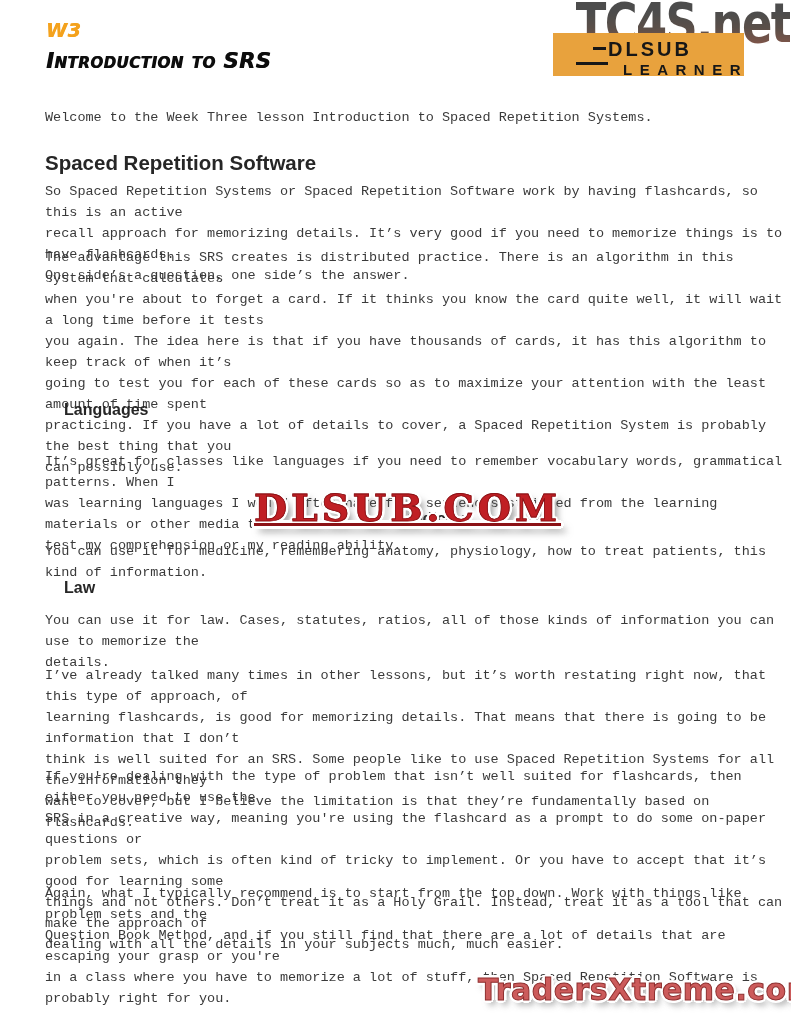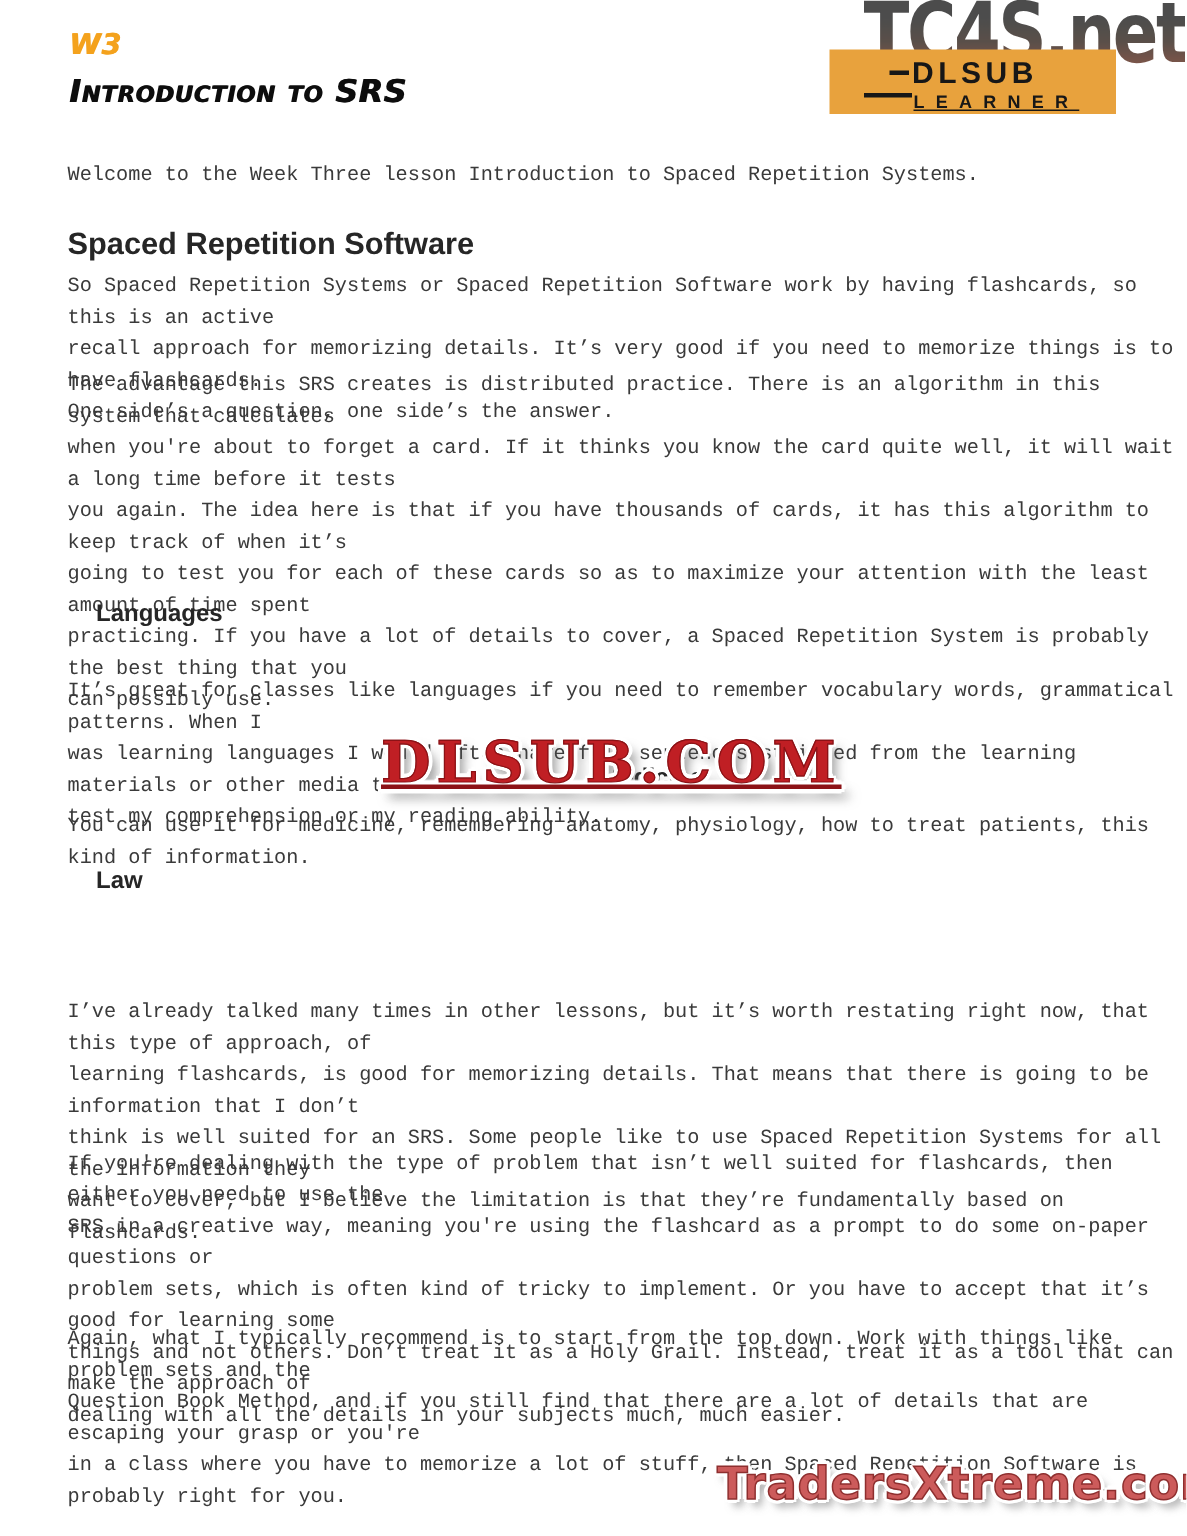--- a/index.html
+++ b/index.html
@@ -40,22 +40,22 @@
   
   .logo-box {
     position:absolute; left:553px; top:33px; width:191px; height:43px;
     background:#E8A23D;
   }
   .logo-rapid {
     position:absolute; left:55px; top:5px;
     font-weight:bold; font-size:20px; letter-spacing:3px; color:#171717;
   }
   .logo-learner {
-    position:absolute; left:56px; top:28px;
-    font-weight:600; font-size:12px; letter-spacing:7.5px; color:#171717;text-decoration:underline;
+    position:absolute; left:70px; top:28px;
+    font-weight:600; font-size:15px; letter-spacing:7.5px; color:#171717;
   }
   .logo-line-short { position:absolute; left:40px; top:14px; width:13px; height:3px; background:#171717; }
   .logo-line-long  { position:absolute; left:23px; top:29px; width:32px; height:3px; background:#171717; }
 
   
   .para, .heading {
     position:absolute; left:45px; width:741px;
     color:#3a3a3a; white-space:pre-line;
   }
   .para { font-size:13.5px; line-height:21px;font-family:Liberation Mono, monospace; }
@@ -136,20 +136,22 @@
 
   <div class="heading h-small t-h-languages">Languages</div>
   <div class="para t-p-languages">It’s great for classes like languages if you need to remember vocabulary words, grammatical patterns. When I
 was learning languages I would often have full sentences stripped from the learning materials or other media to
 test my comprehension or my reading ability.</div>
 
   <div class="heading h-small t-h-medicine">Medicine</div>
   <div class="para t-p-medicine">You can use it for medicine, remembering anatomy, physiology, how to treat patients, this kind of information.</div>
 
   <div class="heading h-small t-h-law">Law</div>
+  <div class="para t-p-law">You can use it for law. Cases, statutes, ratios, all of those kinds of information you can use to memorize the
+details.</div>
 
   <div class="para t-p-limits">I’ve already talked many times in other lessons, but it’s worth restating right now, that this type of approach, of
 learning flashcards, is good for memorizing details. That means that there is going to be information that I don’t
 think is well suited for an SRS. Some people like to use Spaced Repetition Systems for all the information they
 want to cover, but I believe the limitation is that they’re fundamentally based on flashcards.</div>
   <div class="para t-p-workaround">If you're dealing with the type of problem that isn’t well suited for flashcards, then either you need to use the
 SRS in a creative way, meaning you're using the flashcard as a prompt to do some on-paper questions or
 problem sets, which is often kind of tricky to implement. Or you have to accept that it’s good for learning some
 things and not others. Don’t treat it as a Holy Grail. Instead, treat it as a tool that can make the approach of
 dealing with all the details in your subjects much, much easier.</div>

